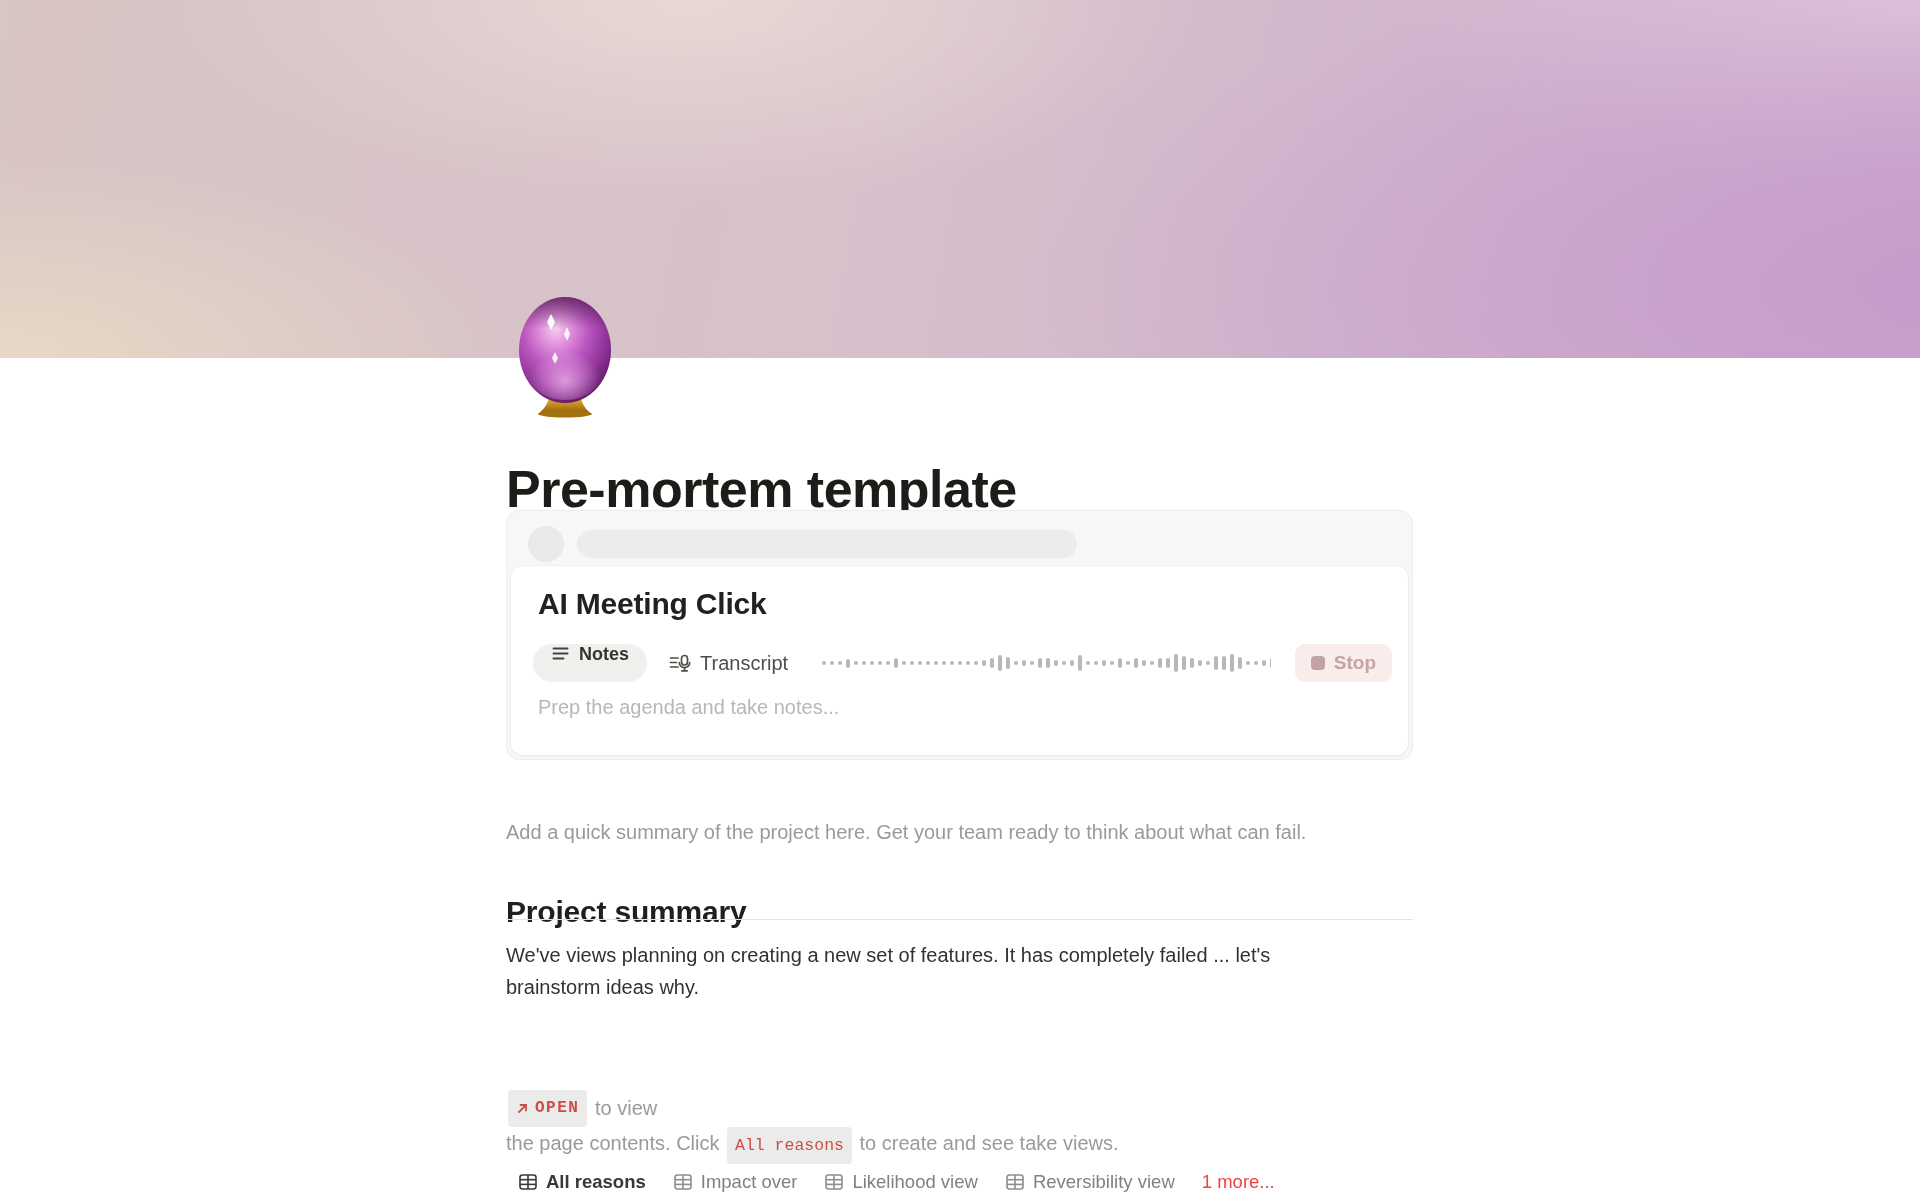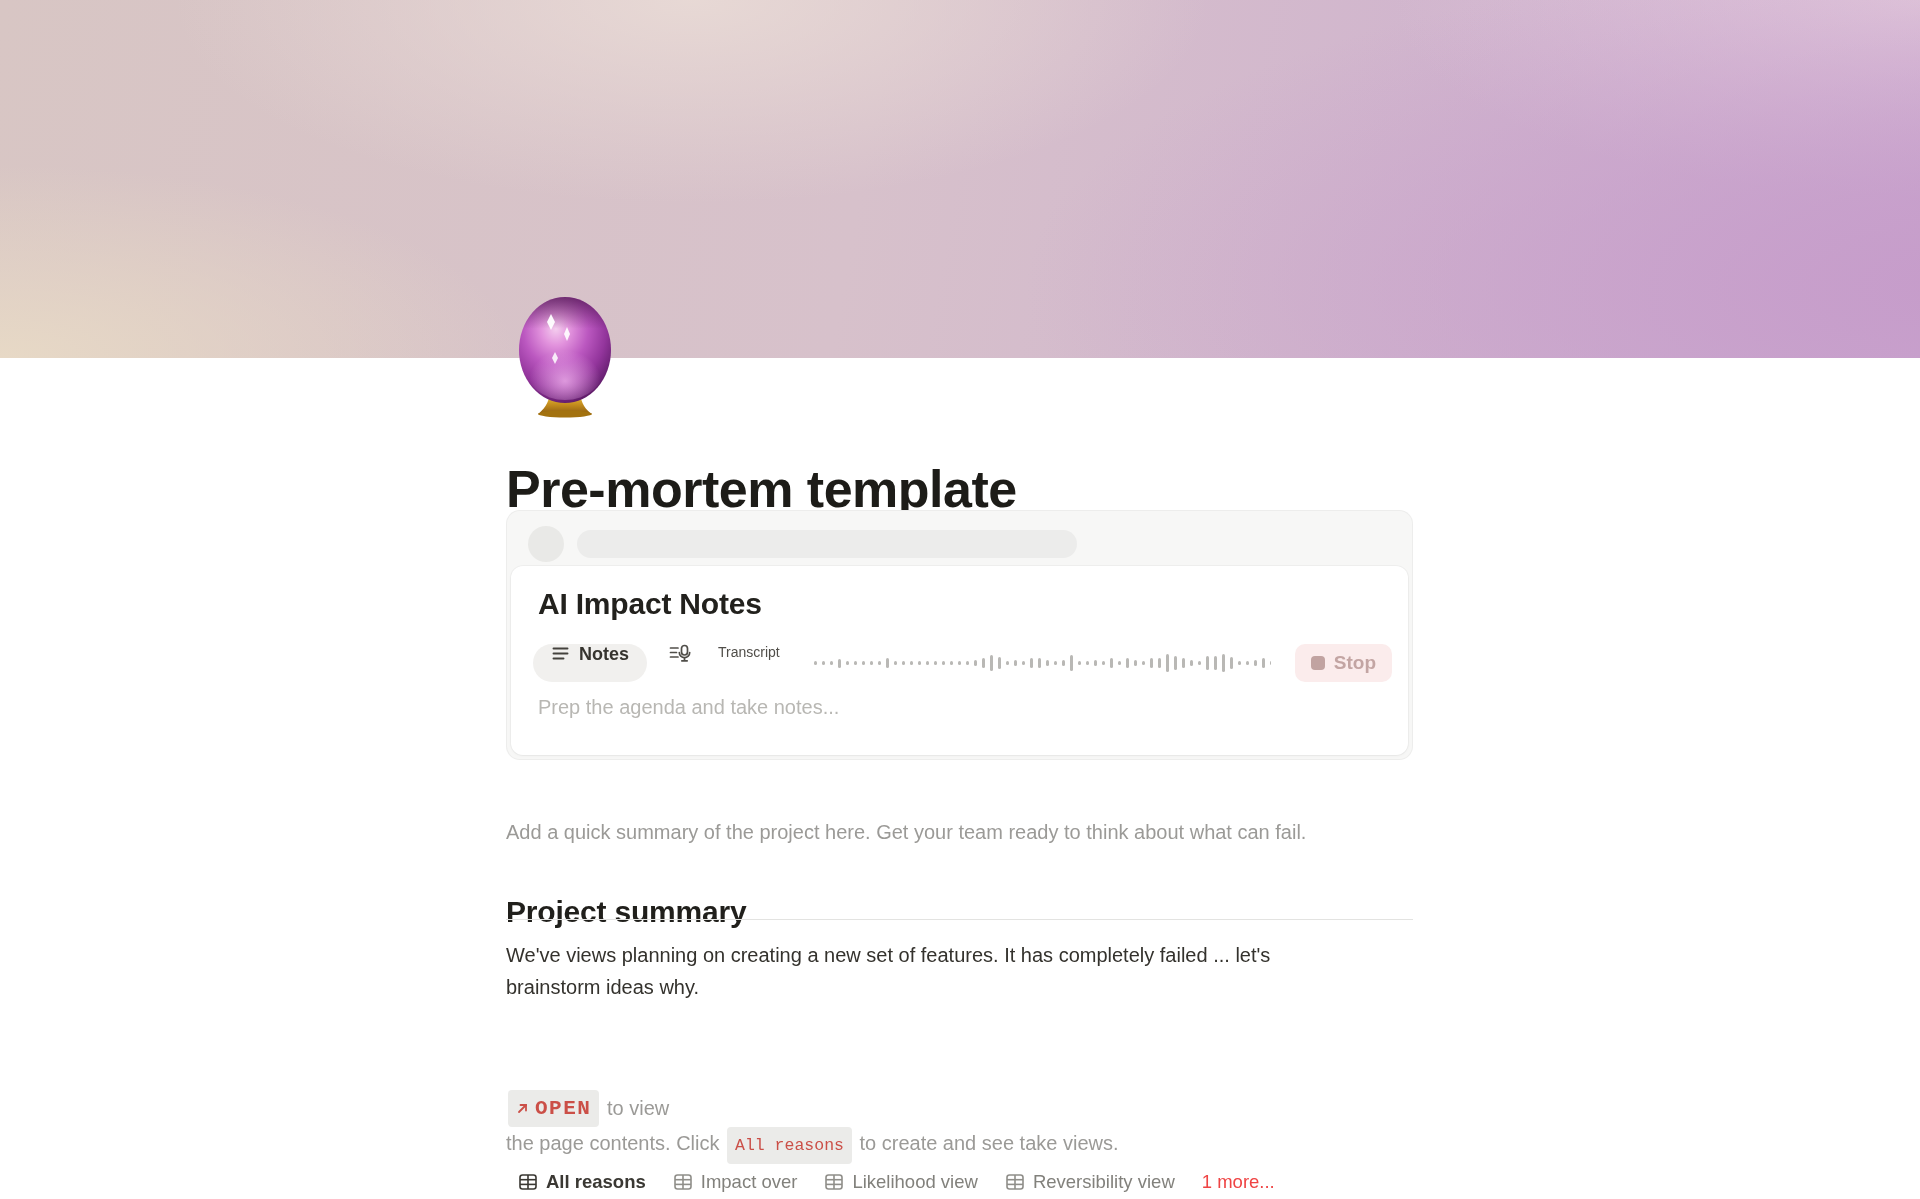--- a/index.html
+++ b/index.html
@@ -46,23 +46,23 @@
   .mn-toolbar{
     position:absolute;left:22px;right:16px;top:78px;height:38px;
     display:flex;align-items:center;
   }
   .tab-notes{
     display:inline-flex;align-items:flex-start;gap:9px;height:38px;padding:0 18px;
     border-radius:19px;background:#f1f0ee;color:#36342f;
     font-size:18px;font-weight:600;cursor:pointer;flex:0 0 auto;
   }
   .tab-transcript{
-    display:inline-flex;align-items:flex-start;gap:27px;height:38px;padding:0 10px;
+    display:inline-flex;align-items:center;gap:9px;height:38px;padding:0 10px;
     margin-left:12px;border-radius:19px;color:#504e49;
-    font-size:14px;font-weight:500;cursor:pointer;flex:0 0 auto;
+    font-size:20px;font-weight:500;cursor:pointer;flex:0 0 auto;
   }
   .tab-notes svg,.tab-transcript svg{display:block;}
   .waveform{
     flex:1;display:flex;align-items:center;gap:4.5px;
     margin:0 24px;height:24px;overflow:hidden;
   }
   .wbar{width:3.5px;border-radius:2px;background:#b9b8b5;flex:0 0 auto;}
   .stop-btn{
     display:inline-flex;align-items:center;gap:9px;height:38px;padding:0 16px;
     border-radius:10px;background:#fbecec;color:#c3a5a3;
@@ -91,21 +91,21 @@
     position:absolute;left:506px;top:1090px;width:930px;
     font-size:20px;line-height:33px;color:#9b9a97;
   }
   .hint2 .line{white-space:nowrap;}
   .code-badge{
     display:inline-flex;align-items:center;gap:6px;vertical-align:baseline;
     background:#ebebe9;border-radius:4px;padding:2px 8px;margin:0 2px;
     font-family:"Liberation Mono","DejaVu Sans Mono",monospace;
     font-size:16.5px;color:#cb4f47;cursor:pointer;
   }
-  .code-badge.open{font-size:21px;letter-spacing:1.5px;font-weight:700;}
+  .code-badge.open{font-size:16px;letter-spacing:1.5px;font-weight:700;}
   
   .views-bar{
     position:absolute;left:518px;top:1165px;height:34px;
     display:flex;align-items:center;gap:27px;
   }
   .view-tab{display:inline-flex;align-items:center;gap:8px;font-size:18.5px;color:#82817c;cursor:pointer;}
   .view-tab svg{display:block;}
   .view-tab.active{color:#3a3833;font-weight:600;}
   .more-label{font-size:18.5px;color:#ef4444;cursor:pointer;}
 </style>
@@ -149,21 +149,21 @@
     <path d="M41,56 L44,62 L41,68 L38,62 Z" fill="#ffffff" opacity="0.85"></path>
   </svg>
 </div>
 
 <h1 class="page-title">Pre-mortem template</h1>
 
 <div class="mcard">
   <div class="skel-circle"></div>
   <div class="skel-bar"></div>
   <div class="inner-card">
-    <div class="mn-title">AI Impact Notes</div>
+    <div class="mn-title">AI Meeting Click</div>
     <div class="mn-toolbar">
       <div class="tab-notes">
         <svg width="19" height="19" viewBox="0 0 19 19">
           <g stroke="#44423d" stroke-width="1.9" stroke-linecap="round">
             <line x1="2.5" y1="4.5" x2="16.5" y2="4.5"></line>
             <line x1="2.5" y1="9.5" x2="16.5" y2="9.5"></line>
             <line x1="2.5" y1="14.5" x2="12.5" y2="14.5"></line>
           </g>
         </svg>
         <span>Notes</span>

